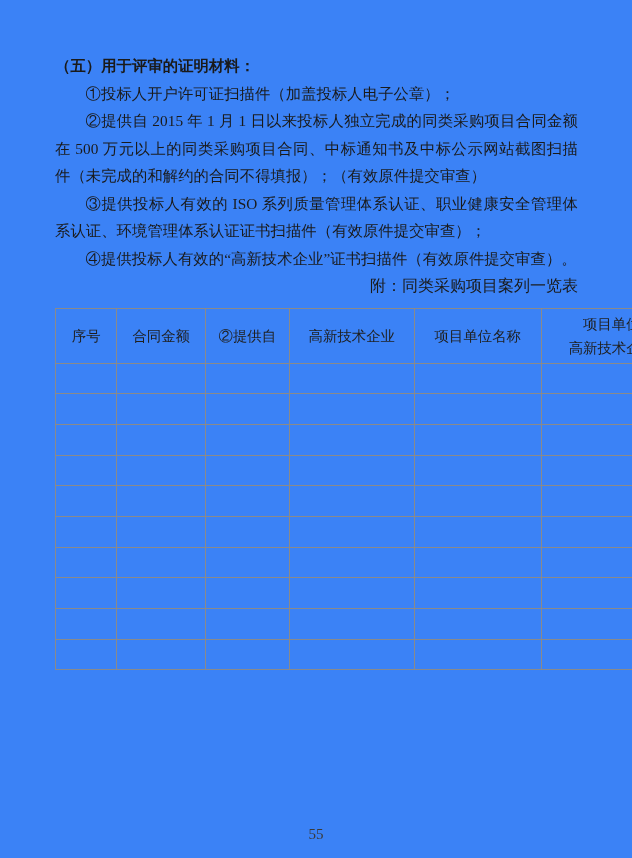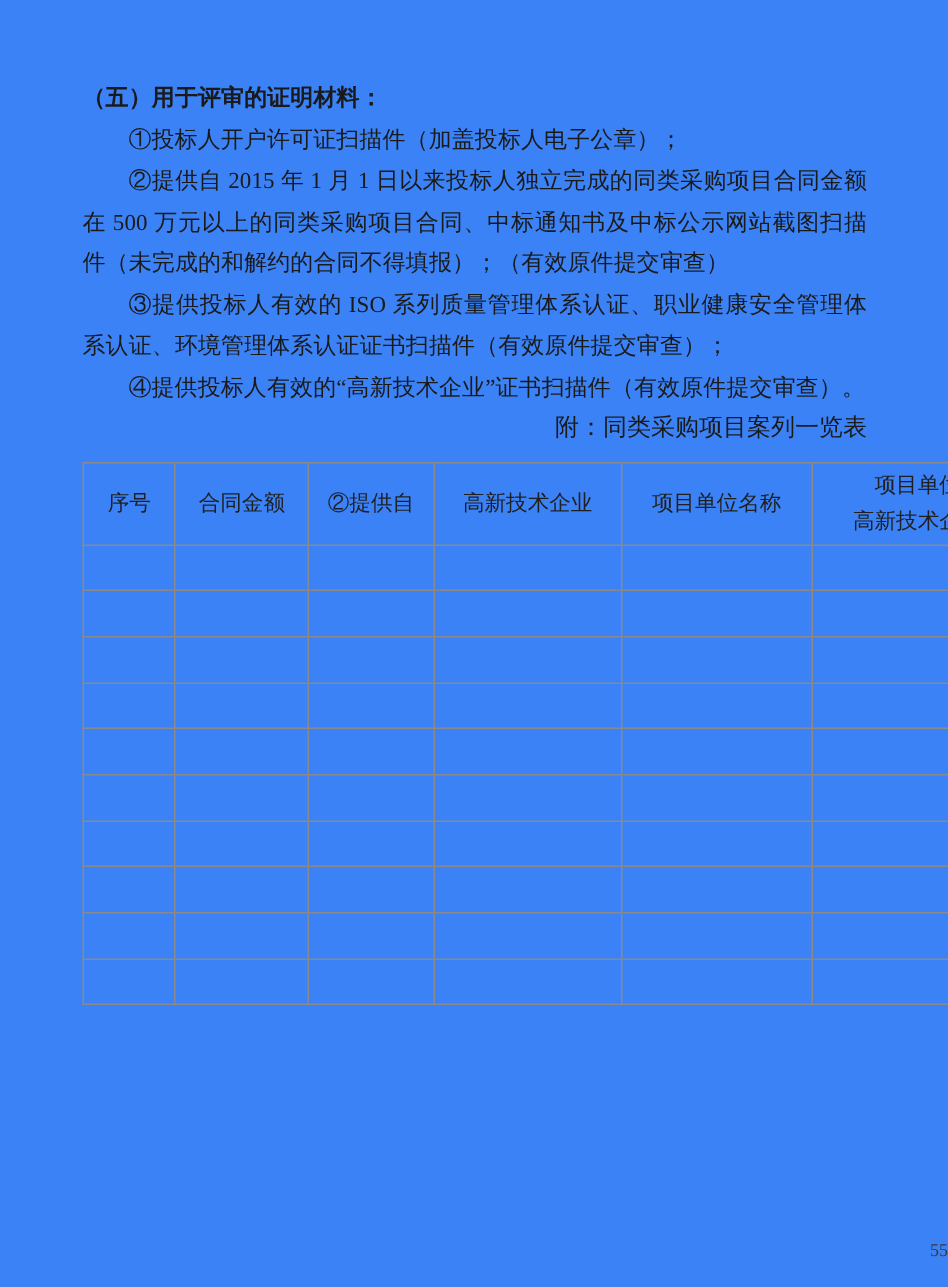--- a/index.html
+++ b/index.html
@@ -97,22 +97,22 @@
   .c3 { width: 102px; }
   .c4 { width: 103px; }
   .c5 { width: 115px; }
 
   
   .page-number {
     position: absolute;
     left: 0;
     right: 0;
     top: 826px;
-    text-align: right;
-    font-size: 12px;
+    text-align: center;
+    font-size: 15px;
     color: #3a3a3a;
   }
 </style>
 </head>
 <body>
 
 <div class="page">
 
   <div class="content">
 

